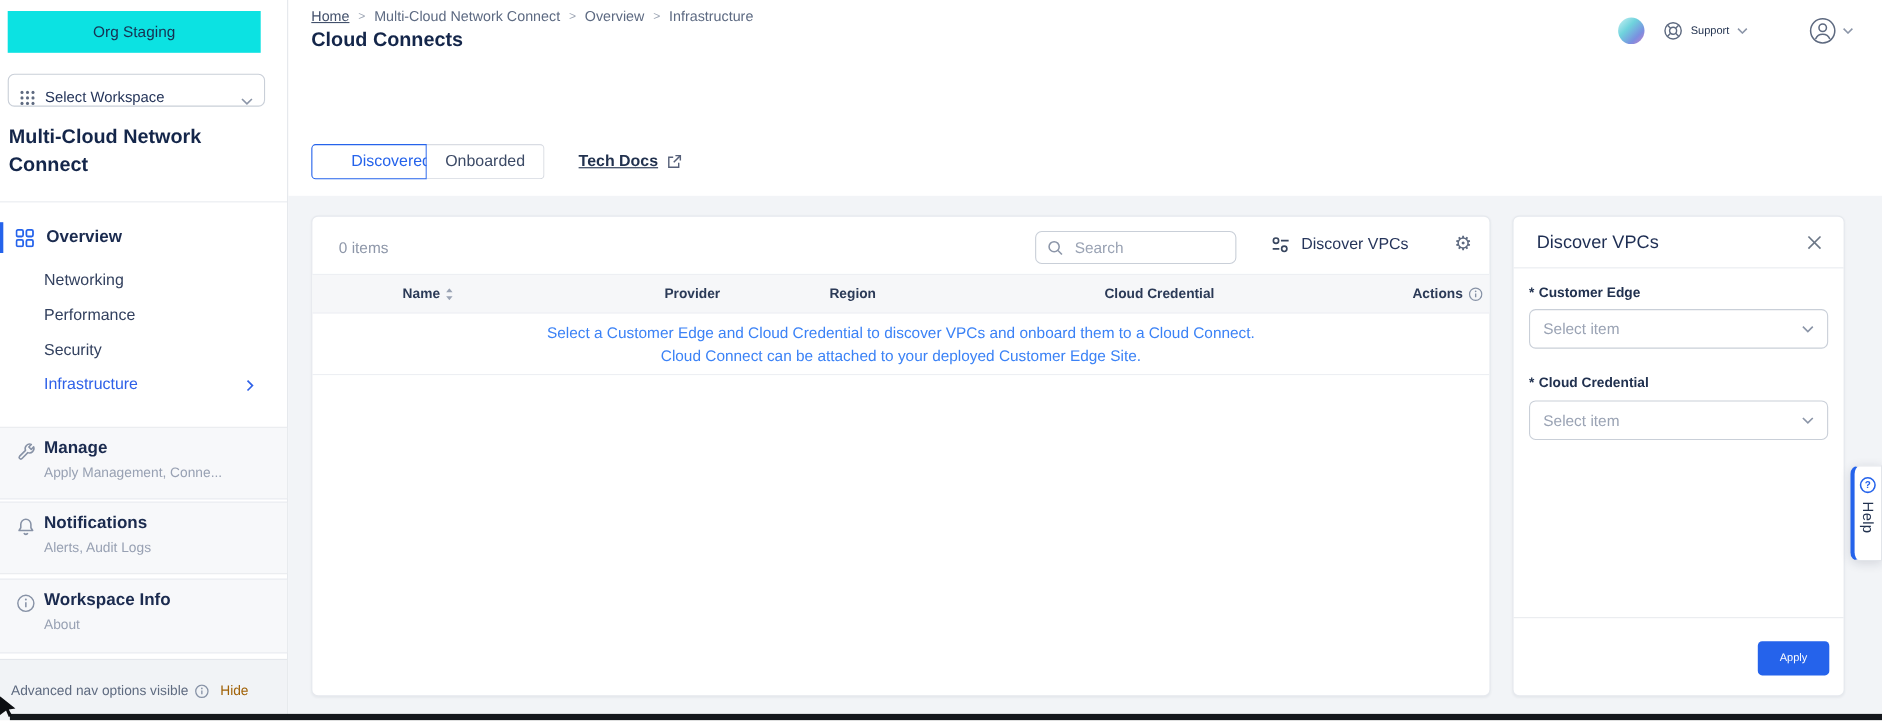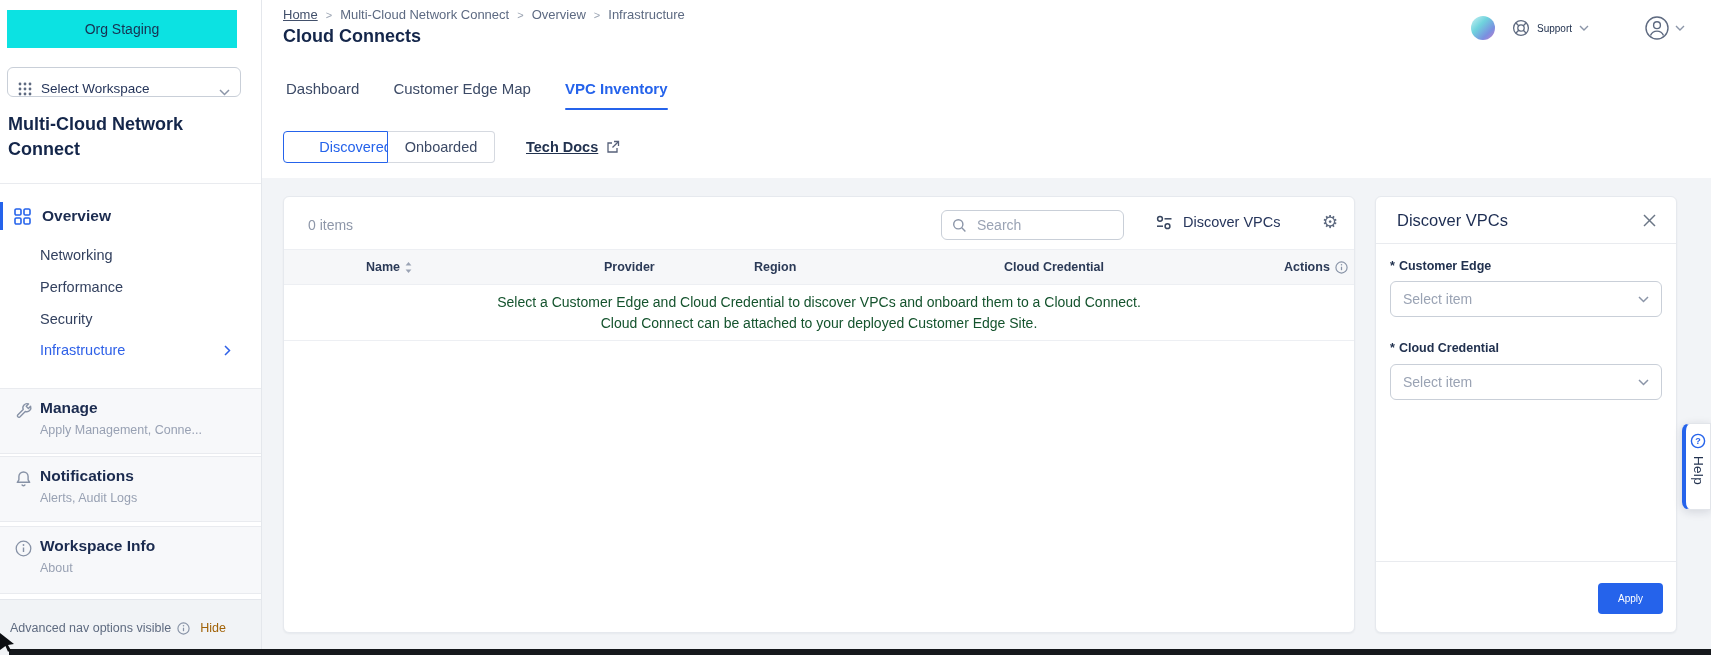--- a/index.html
+++ b/index.html
@@ -62,21 +62,21 @@
   .items-count { position:absolute; left:24px; top:20px; font-size:14px; color:#8e97a9; }
   .search-box { position:absolute; left:657px; top:13px; width:183px; height:30px; border:1px solid #c9cfd8; border-radius:6px; background:#fff; display:flex; align-items:center; gap:8px; padding:0 10px; }
   .search-box input { border:none; outline:none; flex:1; min-width:0; font-size:14px; font-family:"Liberation Sans",sans-serif; color:#25355a; background:transparent; }
   .search-box input::placeholder { color:#9aa3b4; }
   .discover-trigger { position:absolute; left:872px; top:17px; display:flex; align-items:center; gap:10px; font-size:14.5px; color:#26355b; cursor:pointer; }
   .gear { position:absolute; left:1038px; top:13px; font-size:18px; line-height:24px; color:#5e6a80; font-family:"DejaVu Sans",sans-serif; cursor:pointer; }
   .thead { position:absolute; left:0; right:0; top:52px; height:36px; background:#f6f7f9; border-top:1px solid #edeff3; border-bottom:1px solid #edeff3; display:grid; grid-template-columns:300px 170px 250px 280px 1fr; align-items:center; font-size:12.5px; font-weight:700; color:#2b3a57; }
   .thead .c { display:flex; align-items:center; gap:5px; }
   .thead .c1 { padding-left:82px; }
   .thead .c2 { padding-left:20px; }
-  .empty { position:absolute; left:0; right:0; top:88px; height:56px; border-bottom:1px solid #edeff3; display:flex; flex-direction:column; align-items:center; justify-content:center; gap:5px; font-size:14px; color:#14532d; }
+  .empty { position:absolute; left:0; right:0; top:88px; height:56px; border-bottom:1px solid #edeff3; display:flex; flex-direction:column; align-items:center; justify-content:center; gap:5px; font-size:14px; color:#3b82f6; }
 
   
   .panel { position:absolute; left:1375px; top:196px; width:302px; height:437px; background:#fff; border:1px solid #e6e9ee; border-radius:6px; box-shadow:0 1px 2px rgba(20,30,60,.05); }
   .panel-header { position:absolute; left:0; right:0; top:0; height:47px; border-bottom:1px solid #e9ebef; display:flex; align-items:center; padding:0 18px 0 21px; }
   .panel-title { flex:1; font-size:16.5px; color:#1d2d52; }
   .panel-close { display:flex; cursor:pointer; padding:2px; }
   .field-label { position:absolute; left:14px; font-size:12.5px; font-weight:700; color:#21314f; display:flex; gap:4px; }
   .panel-select { position:absolute; left:14px; right:14px; height:36px; border:1px solid #c9cfd8; border-radius:6px; background:#fff; display:flex; align-items:center; justify-content:space-between; padding:0 12px; font-size:14px; color:#9aa3b4; cursor:pointer; }
   .panel-footer-line { position:absolute; left:0; right:0; top:364px; border-top:1px solid #e9ebef; }
   .apply-btn { position:absolute; right:13px; top:386px; width:65px; height:31px; background:#2563eb; color:#fff; border:none; border-radius:4px; font-size:10px; font-family:"Liberation Sans",sans-serif; cursor:pointer; }
@@ -242,25 +242,20 @@
       </g>
         </svg>
     </span>
     <span style="display:flex">
       <svg width="10" height="6" viewBox="0 0 10 6">
           <path d="M1 1l4 4 4-4" fill="none" stroke="#8b95a8" stroke-width="1.4"></path>
         </svg>
     </span>
   </div>
 
-  <div class="tabs">
-    <div class="tab">Dashboard</div>
-    <div class="tab">Customer Edge Map</div>
-    <div class="tab active">VPC Inventory</div>
-  </div>
 
   <div class="segmented">
     <div class="seg active">Discovered</div>
     <div class="seg inactive">Onboarded</div>
   </div>
   <div class="tech-docs">
     <span class="txt">Tech Docs</span>
     <span style="display:flex">
       <svg width="14" height="14" viewBox="0 0 14 14">
           <g fill="none" stroke="#566079" stroke-width="1.3">

